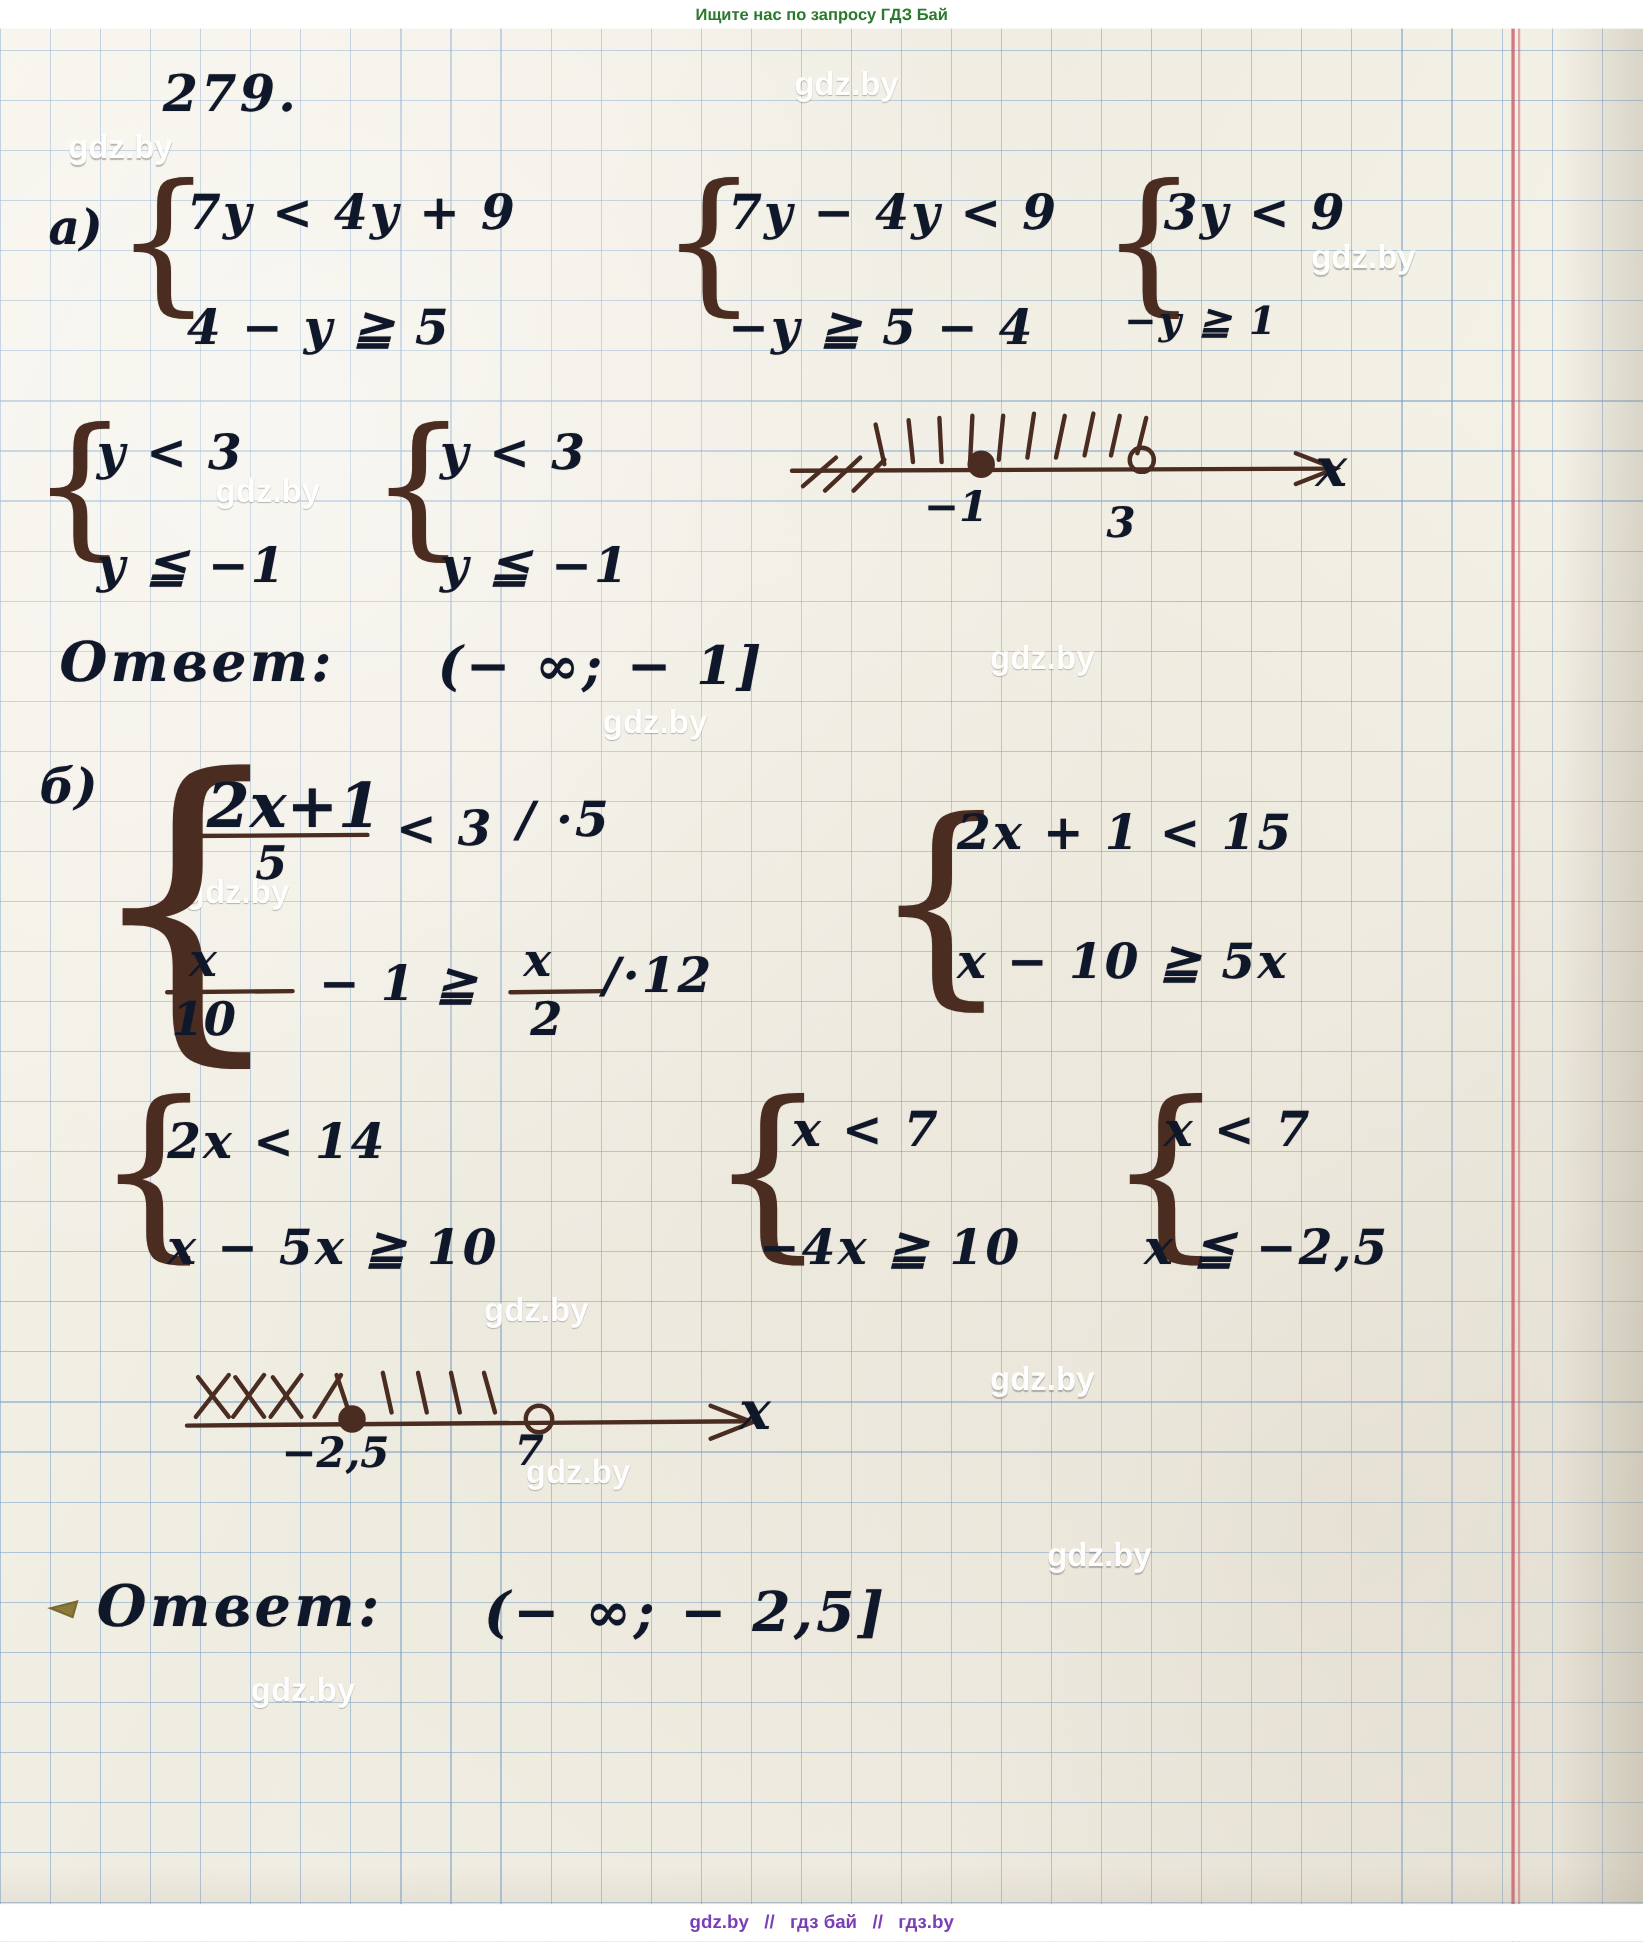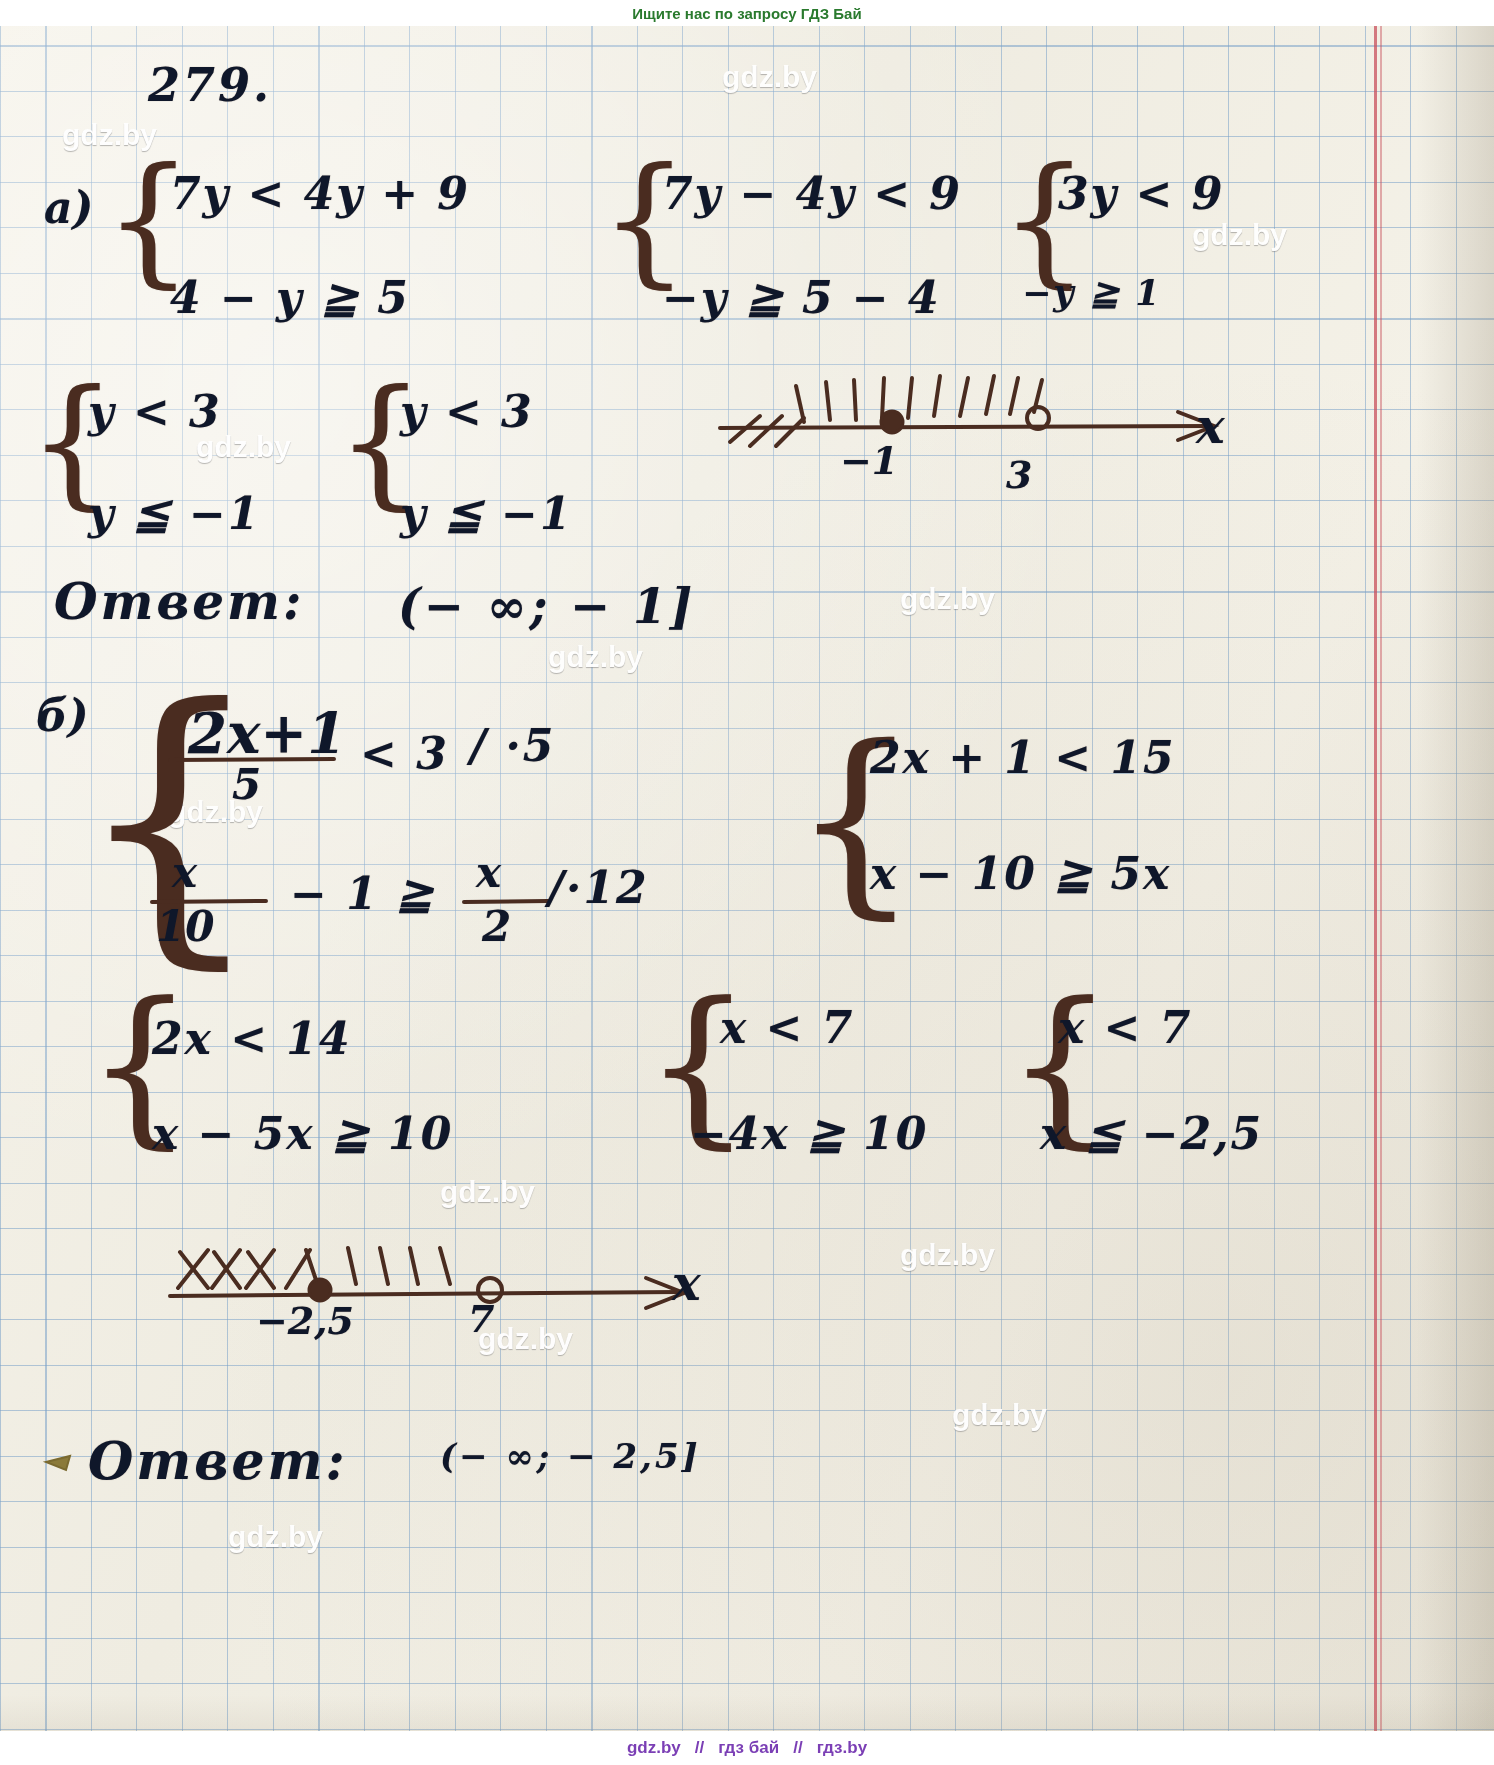--- a/index.html
+++ b/index.html
@@ -246,21 +246,21 @@
   <circle cx="330" cy="80" r="12" fill="none" stroke="#4a2c20" stroke-width="4"></circle>
 </svg>
 <div class="hw" style="left:672px;top:1255px;font-size:48px;">x</div>
 <div class="hw" style="left:256px;top:1298px;font-size:38px;">−2,5</div>
 <div class="hw" style="left:468px;top:1296px;font-size:38px;">7</div>
 
 <svg class="ink" style="left:44px;top:1452px;" width="36" height="24" viewBox="0 0 36 24">
   <path d="M 2 10 L 26 4 L 22 18 Z" fill="#8b7a3a" stroke="#7a6a30" stroke-width="2"></path>
 </svg>
 <div class="hw" style="left:88px;top:1430px;font-size:52px;letter-spacing:3px;">Ответ:</div>
-<div class="hw" style="left:440px;top:1436px;font-size:34px;letter-spacing:3px;">(− ∞; − 2,5]</div>
+<div class="hw" style="left:440px;top:1436px;font-size:50px;letter-spacing:3px;">(− ∞; − 2,5]</div>
 
 <div id="bottom-banner">
   <span>gdz.by</span>
   <span class="sep">//</span>
   <span>гдз бай</span>
   <span class="sep">//</span>
   <span>гдз.by</span>
 </div>
 
 </body></html>

